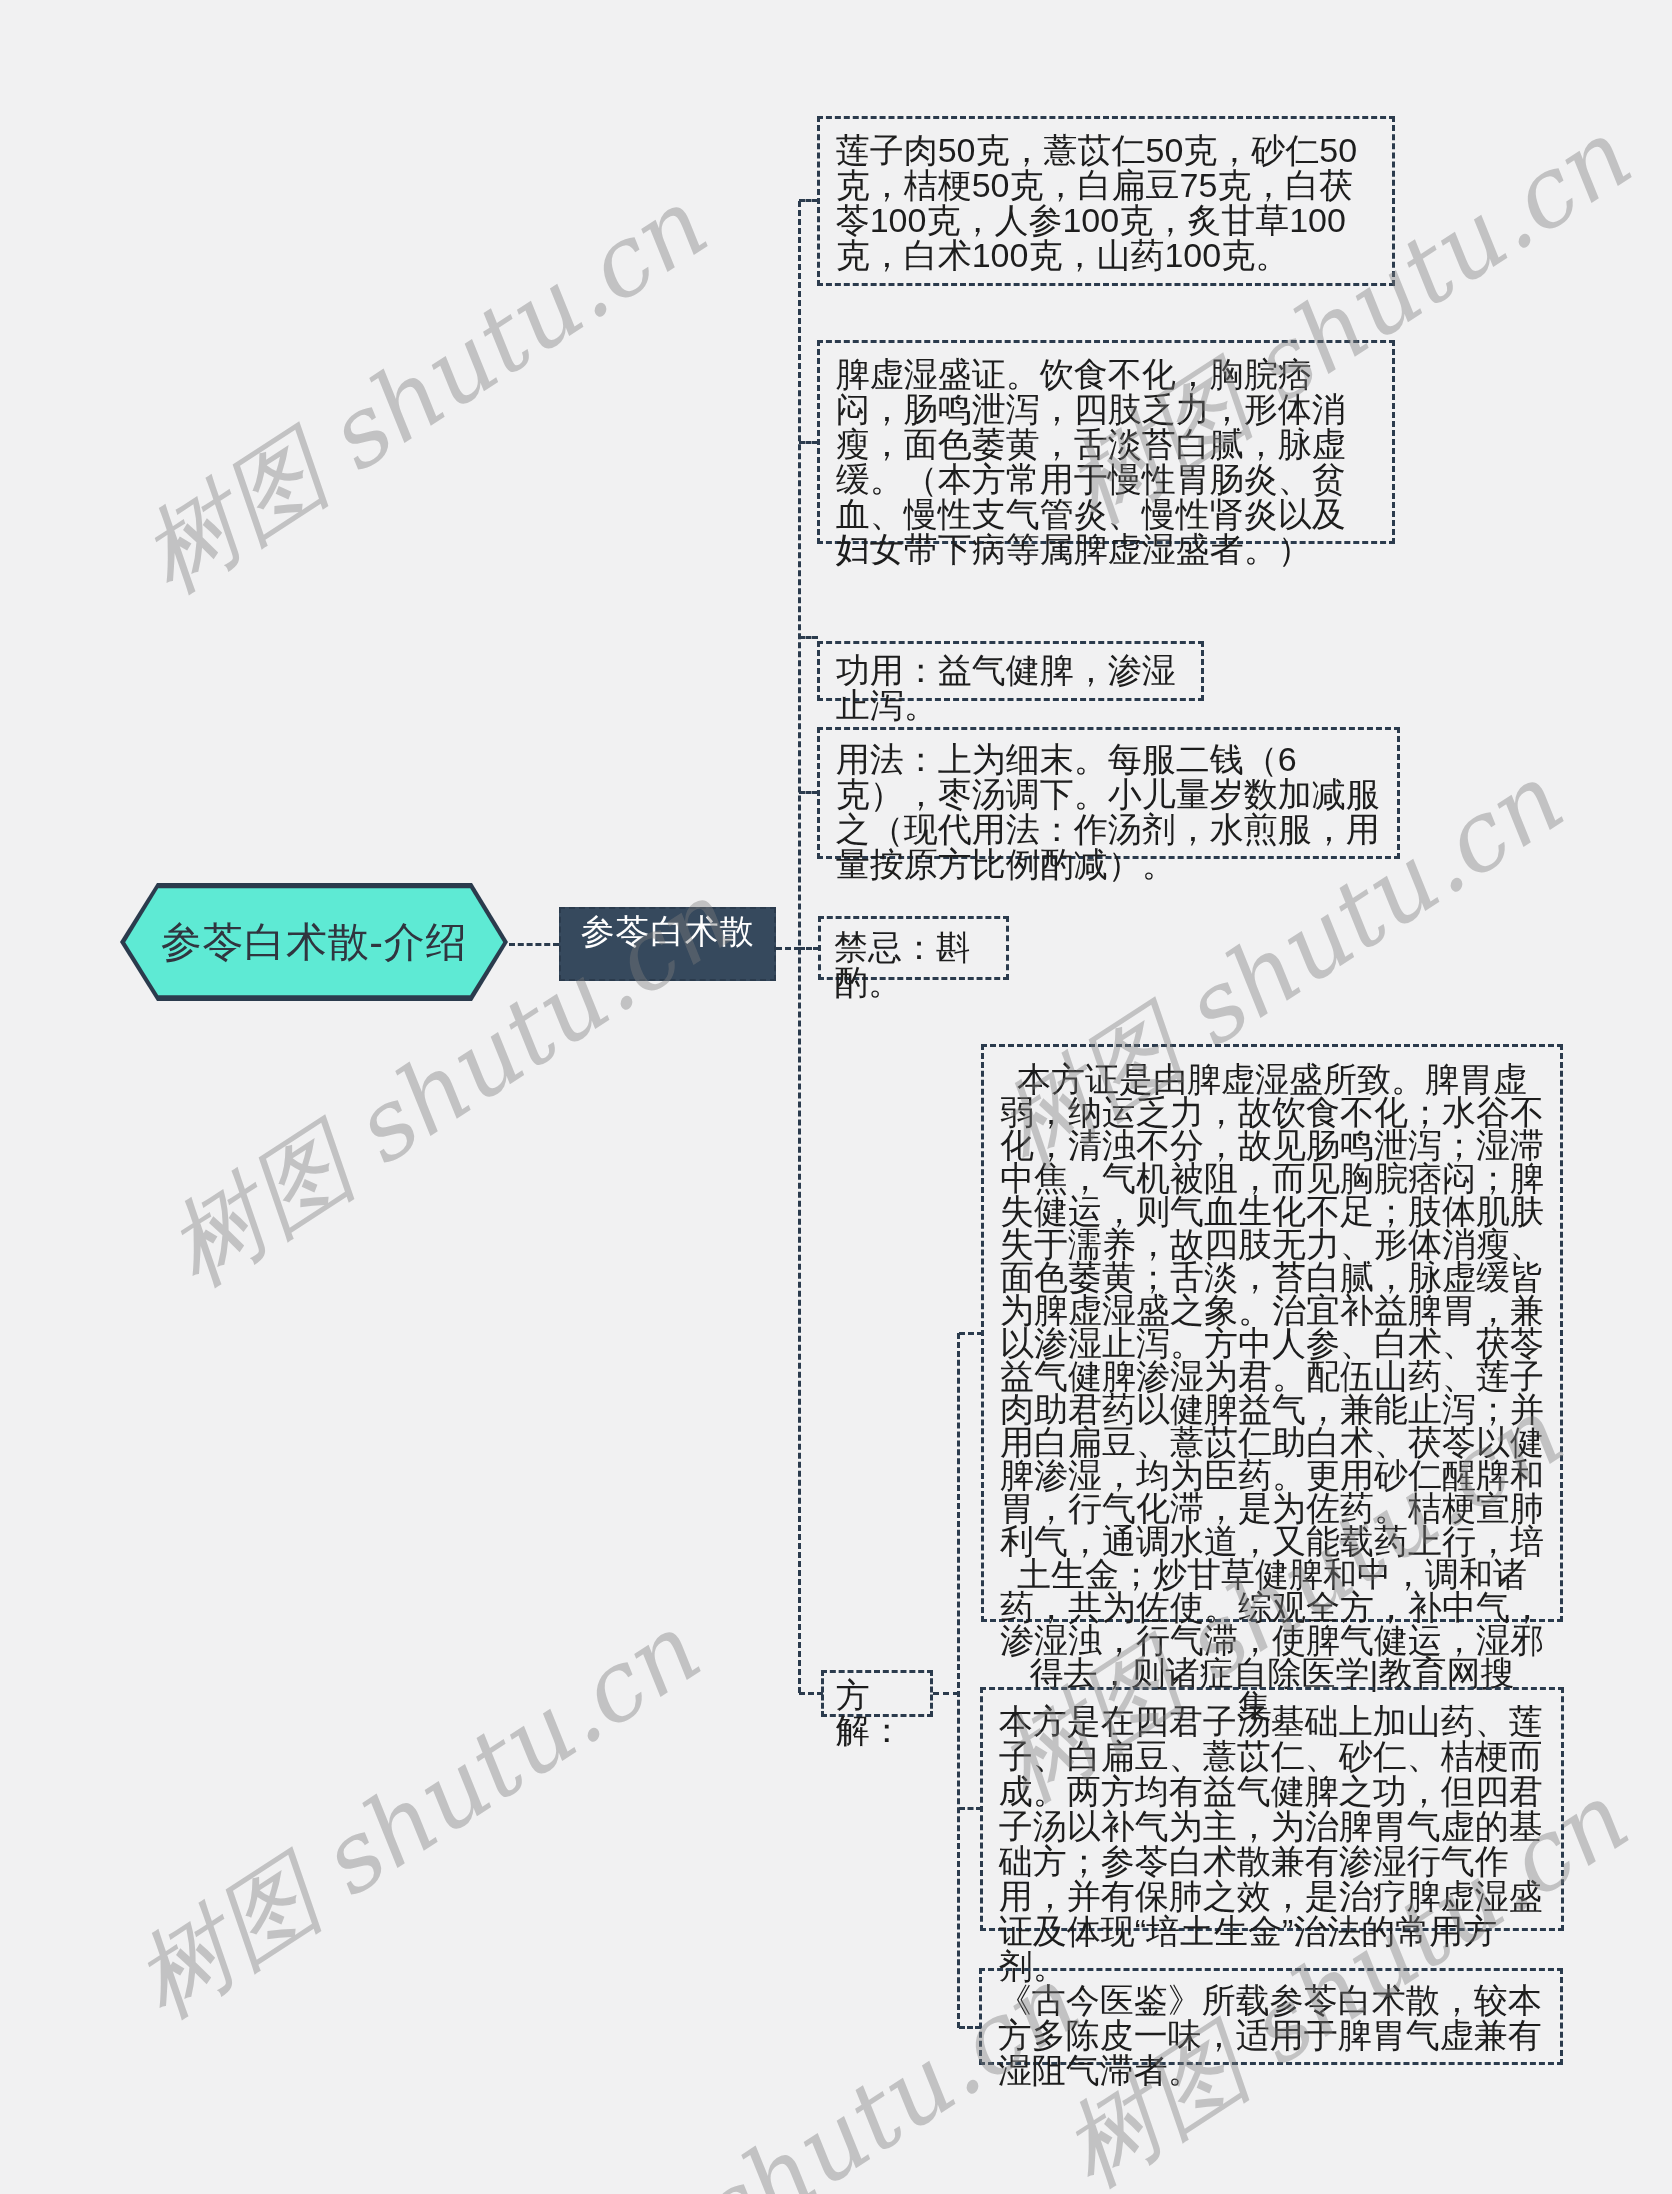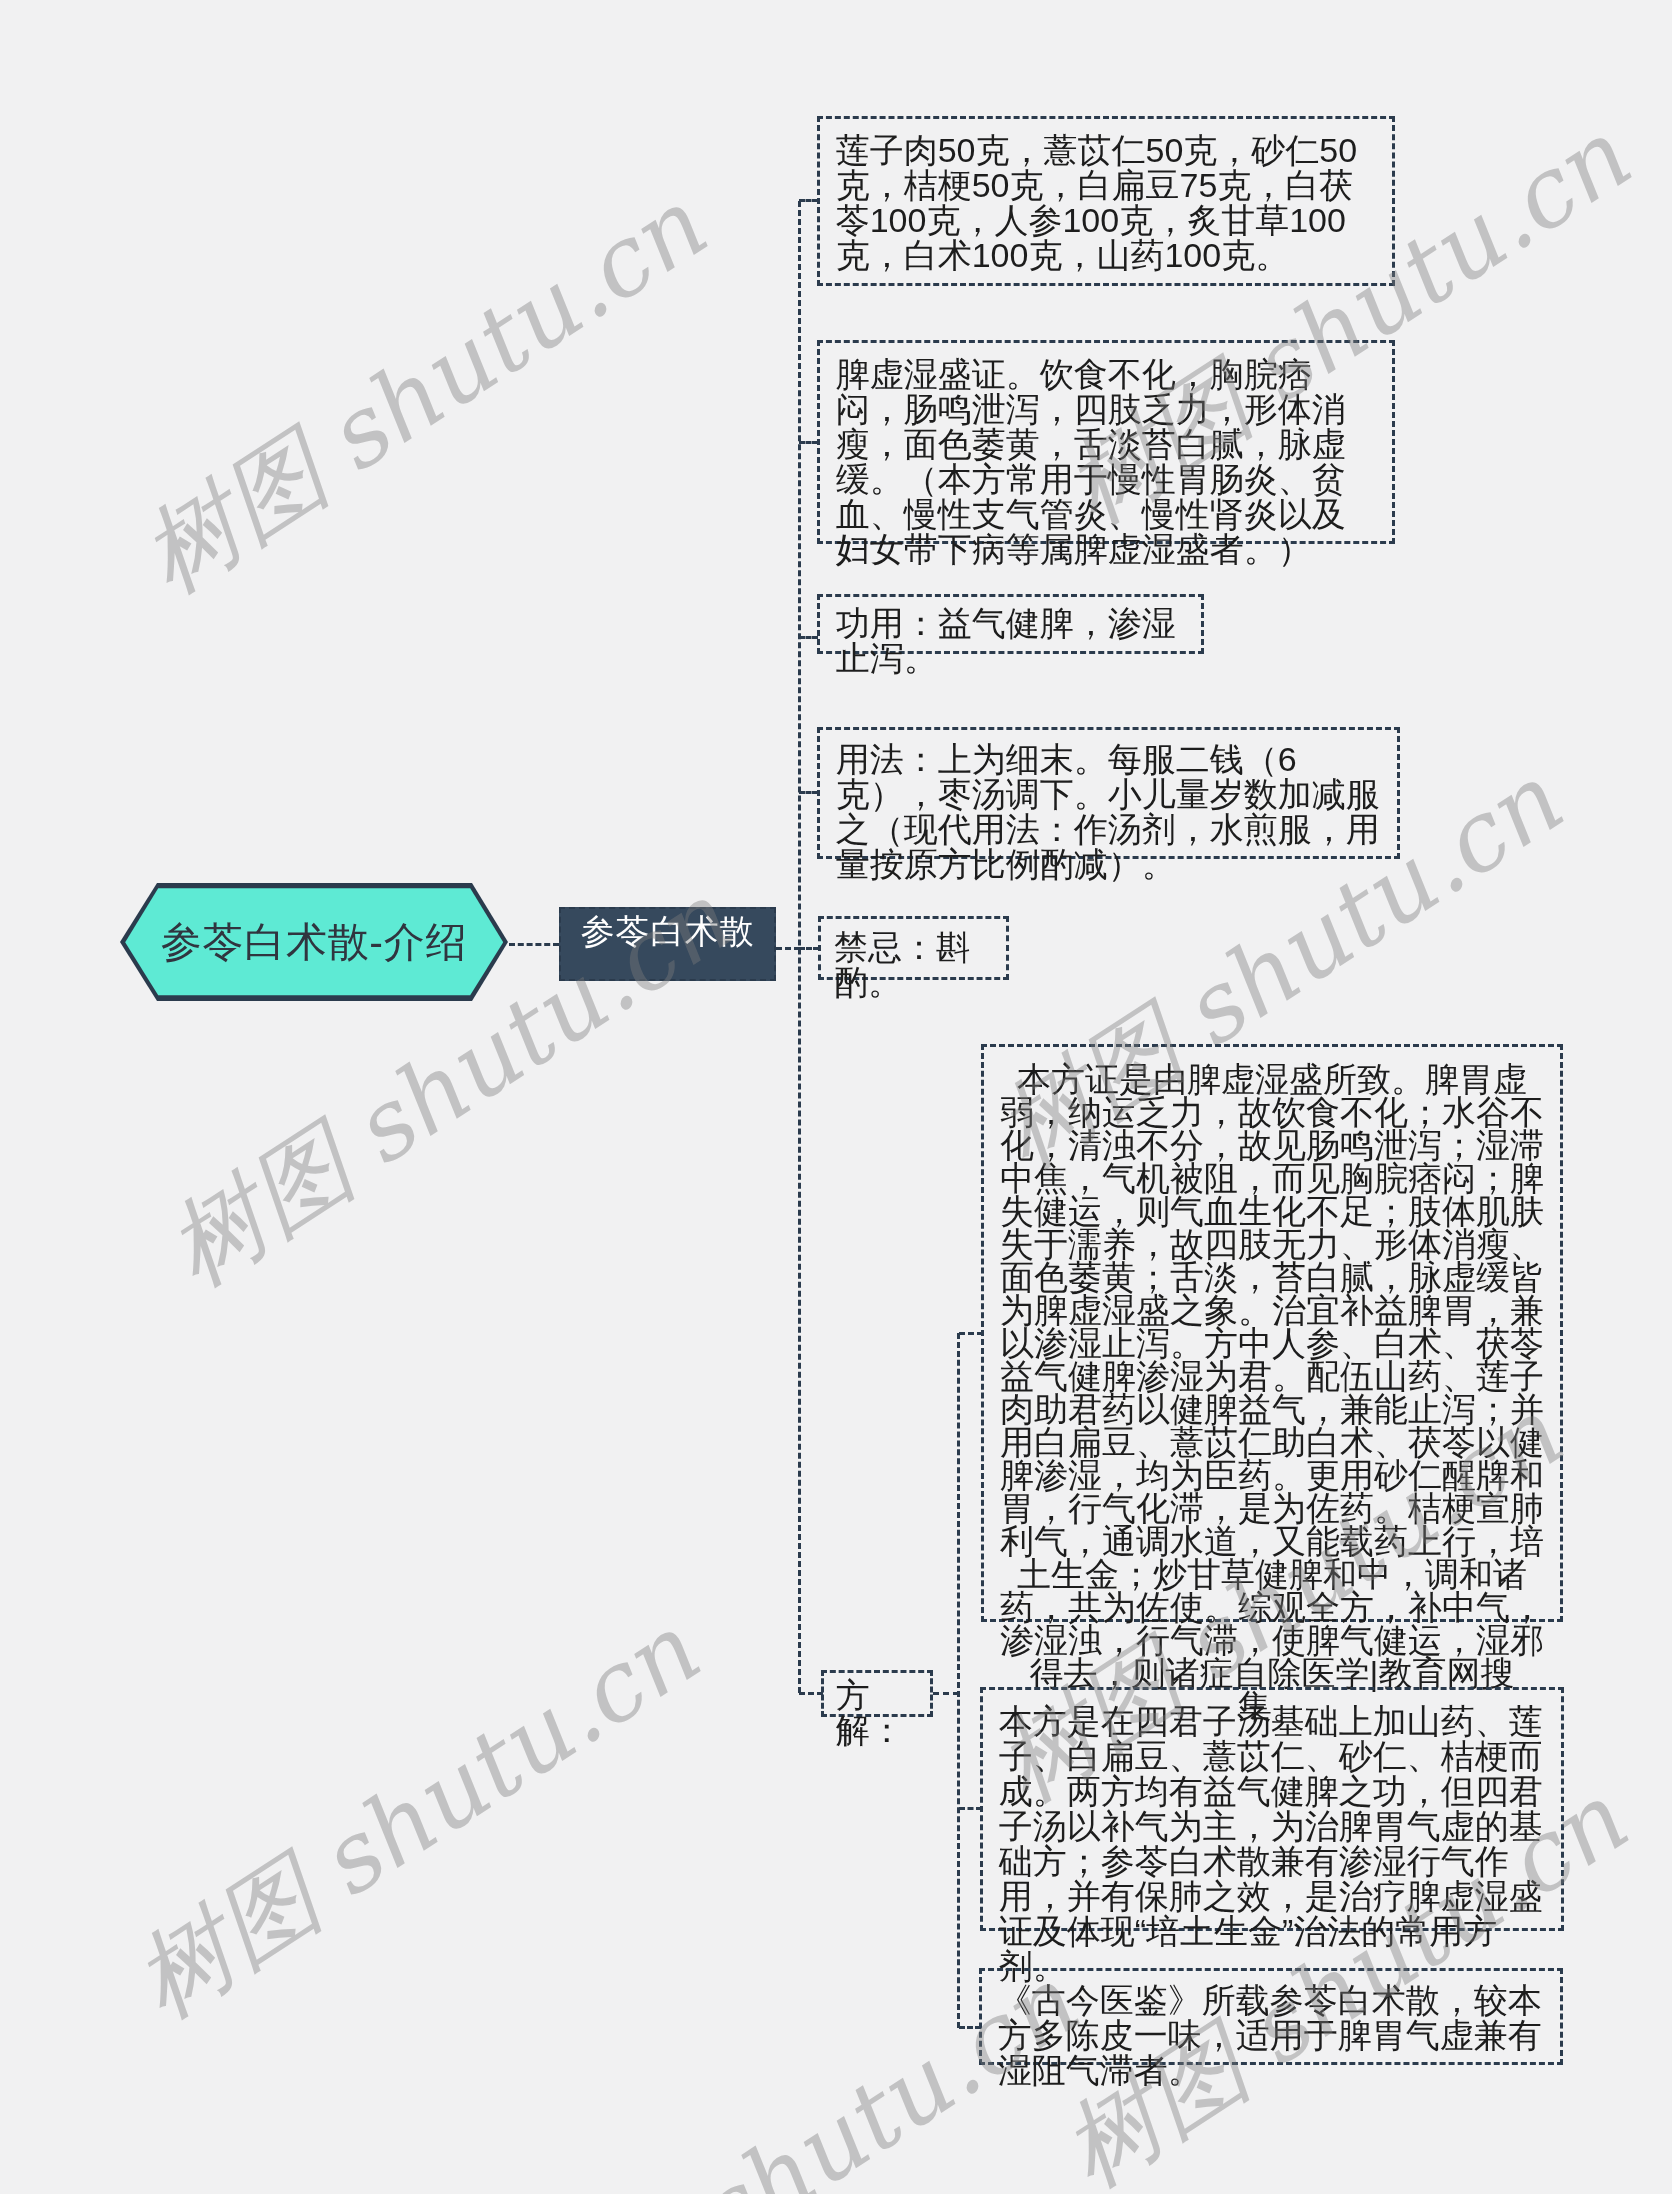--- a/index.html
+++ b/index.html
@@ -41,21 +41,21 @@
   .st-var{left:959px;top:2026px;width:21.6px;}
   
   .box{
     position:absolute;box-sizing:border-box;z-index:2;
     border:3.3px dashed #2b3b4d;background:transparent;
     color:#1d1d1d;font-size:34px;line-height:35px;
     padding:14.4px 15.7px;text-align:left;letter-spacing:0;
   }
   .b-comp{left:817px;top:116px;width:578px;height:170px;}
   .b-ind{left:817px;top:340px;width:578px;height:204px;}
-  .b-fun{left:817px;top:594px;width:387px;height:60px;padding:9.1px 15.7px;}
+  .b-fun{left:817px;top:641px;width:387px;height:60px;padding:9.1px 15.7px;}
   .b-use{left:817px;top:727px;width:583px;height:132px;padding:11.8px 15.7px;}
   .b-taboo{left:818px;top:916px;width:191px;height:64px;padding:11px 13px;}
   .b-main{left:981px;top:1044px;width:582px;height:578px;line-height:33px;padding:15.7px 15.7px;text-align:center;}
   .b-fj{left:821px;top:1670px;width:112px;height:47px;padding:5.2px 11.8px;}
   .b-cmp{left:980px;top:1687px;width:584px;height:244px;padding:14.4px 15.7px;}
   .b-var{left:979px;top:1968px;width:584px;height:97px;padding:11.8px 15.7px;}
   
   .hex-outer{
     position:absolute;left:120px;top:883px;width:388px;height:118px;z-index:3;
     background:#2b3b4d;

